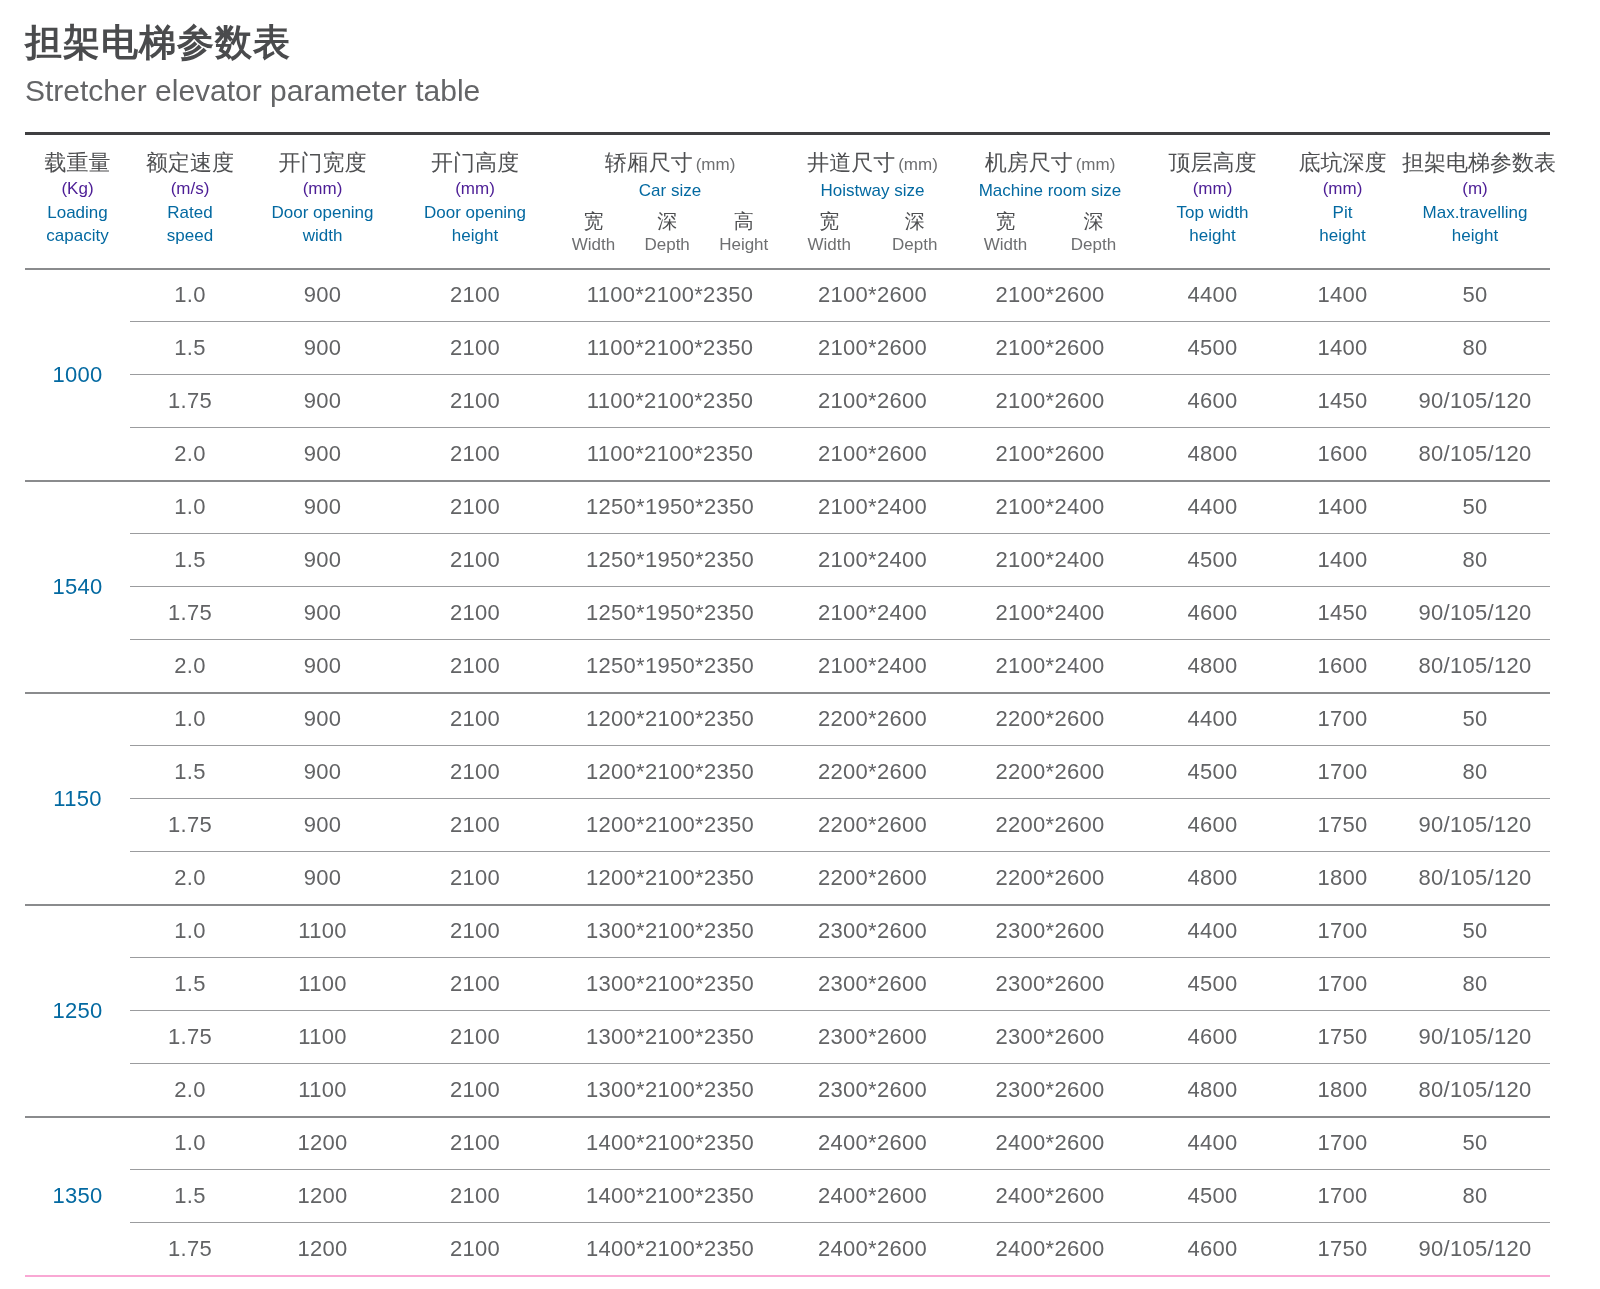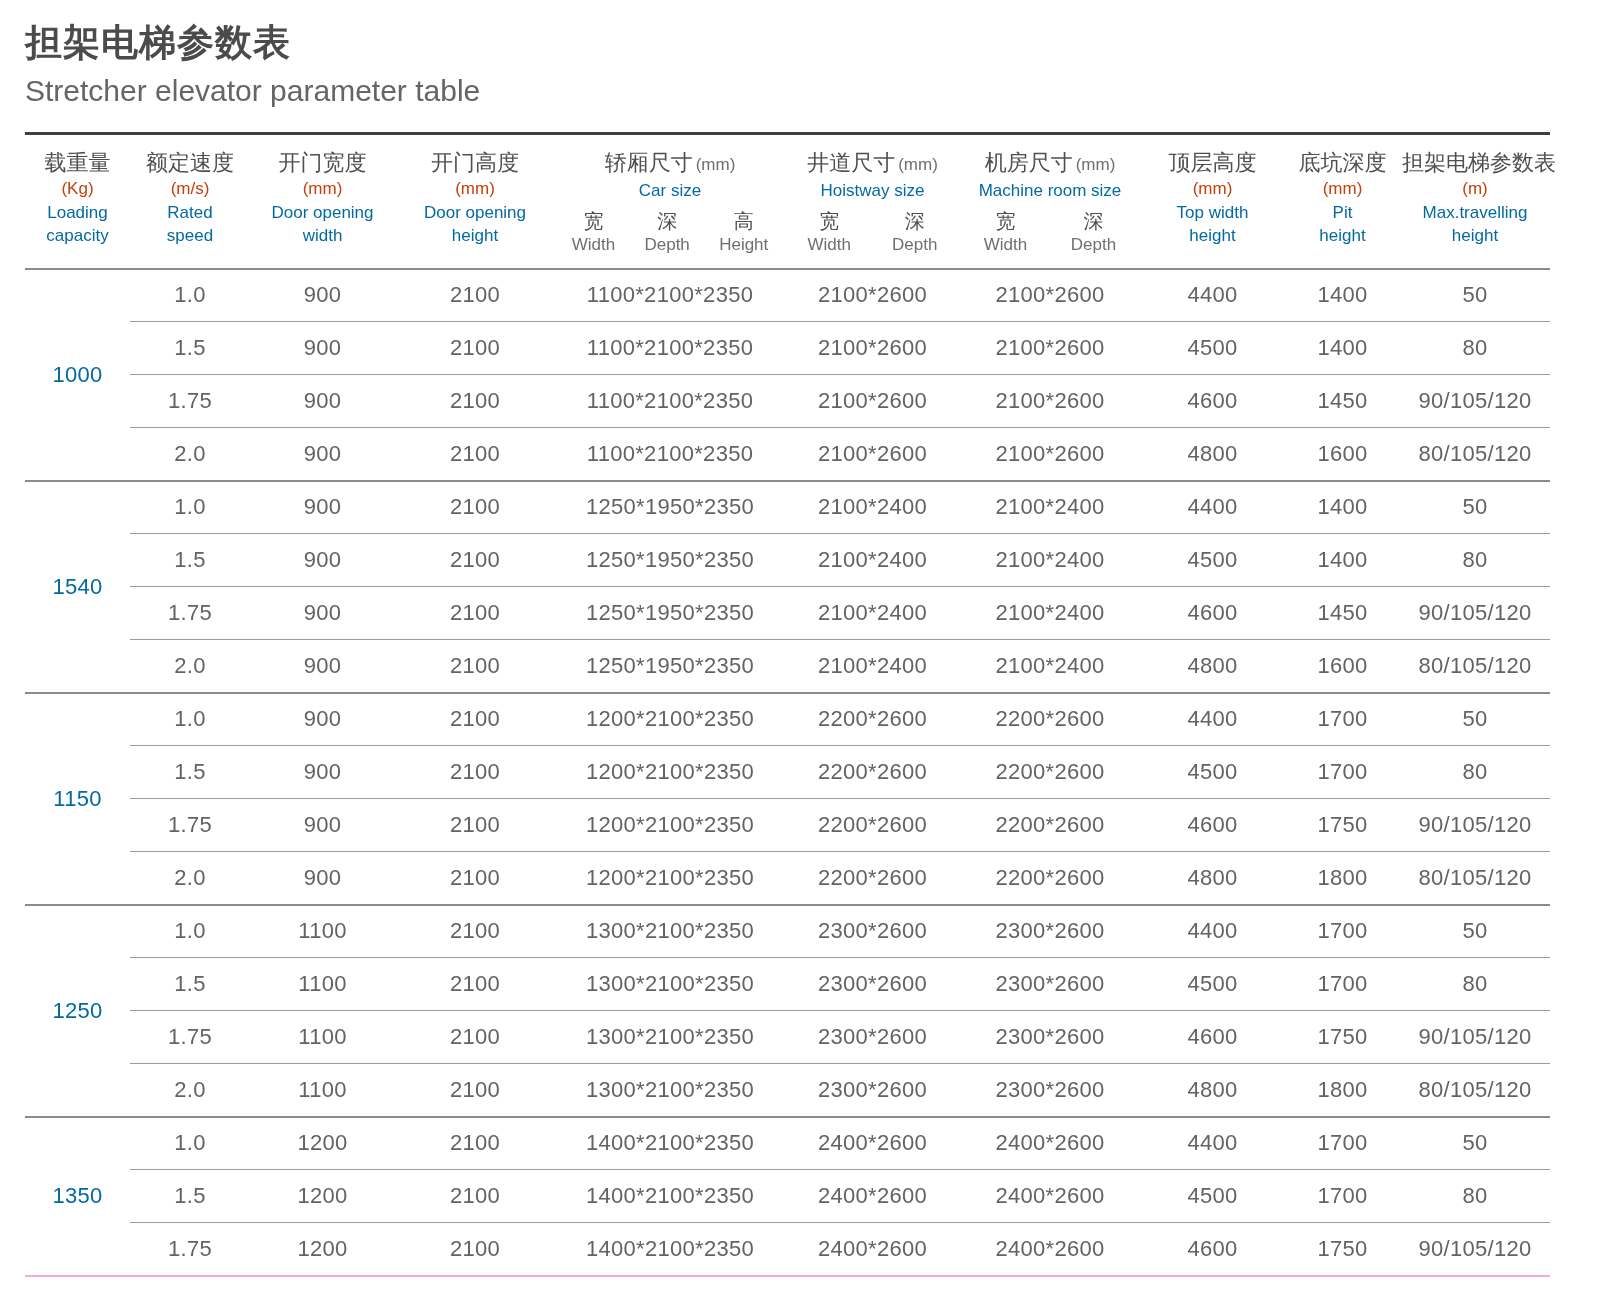--- a/index.html
+++ b/index.html
@@ -48,21 +48,21 @@
   }
   .hzh {
     font-size: 22px;
     color: #4e4f51;
     line-height: 28px;
     white-space: nowrap;
   }
   .hunit-inline { font-size: 17px; color: #6e6f71; margin-left: 3px; }
   .hunit {
     font-size: 17px;
-    color: #c2410c;
+    color: #4c1d95;
     line-height: 24px;
   }
   .hen {
     font-size: 17px;
     color: #0369a1;
     line-height: 23px;
     white-space: pre-line;
   }
   .hsubs {
     display: flex;

